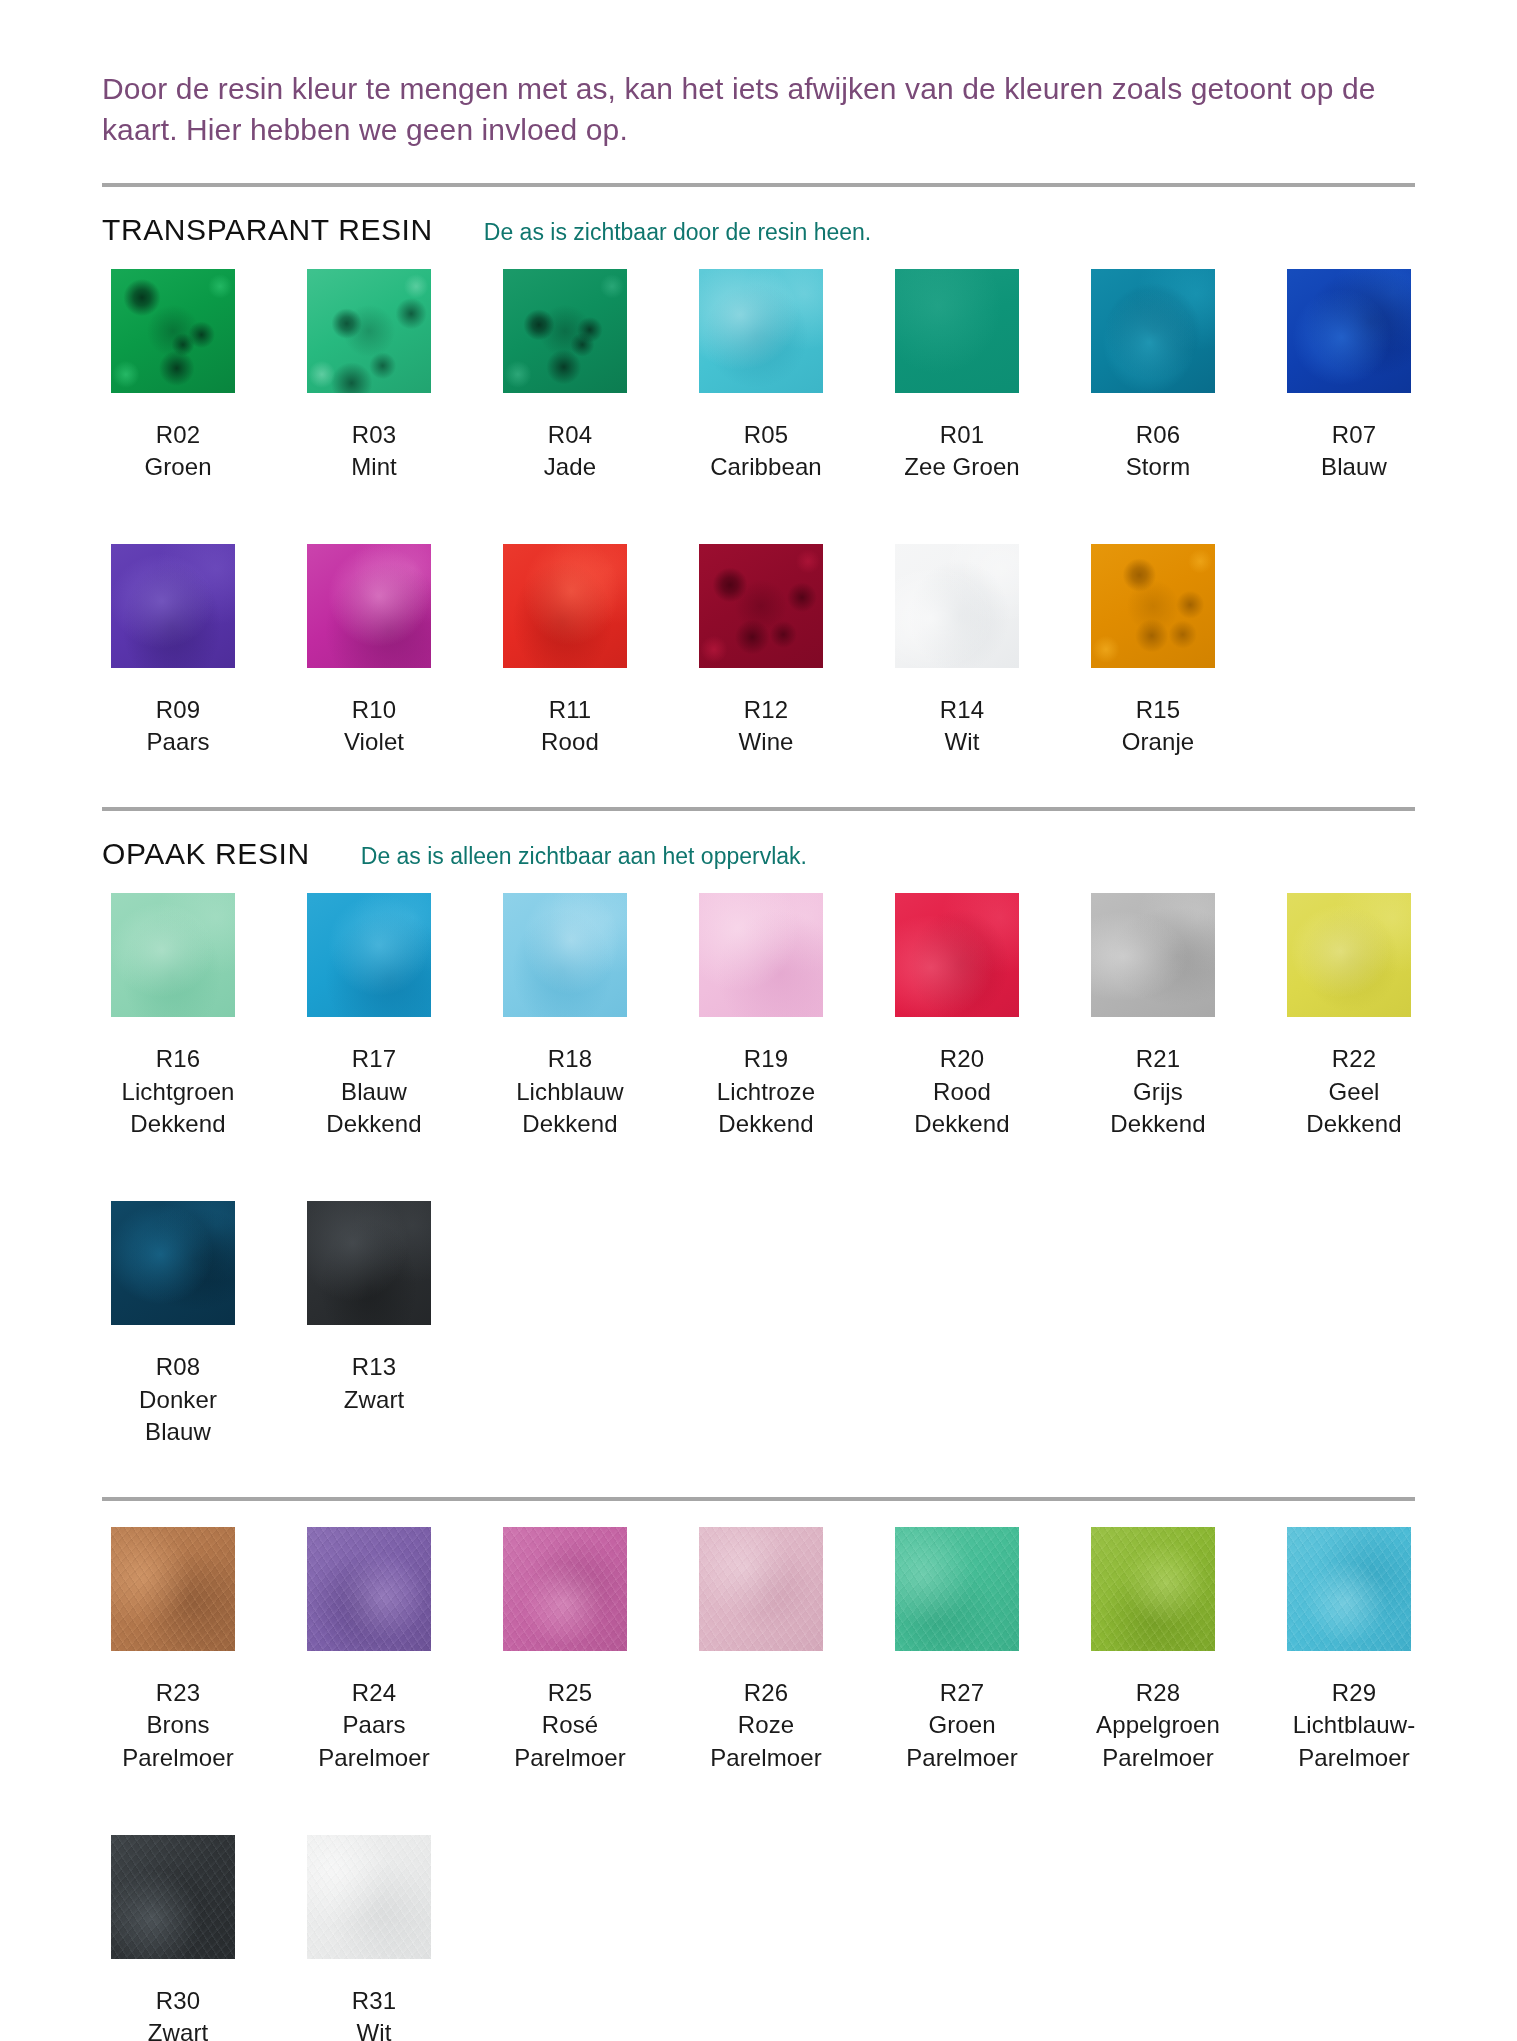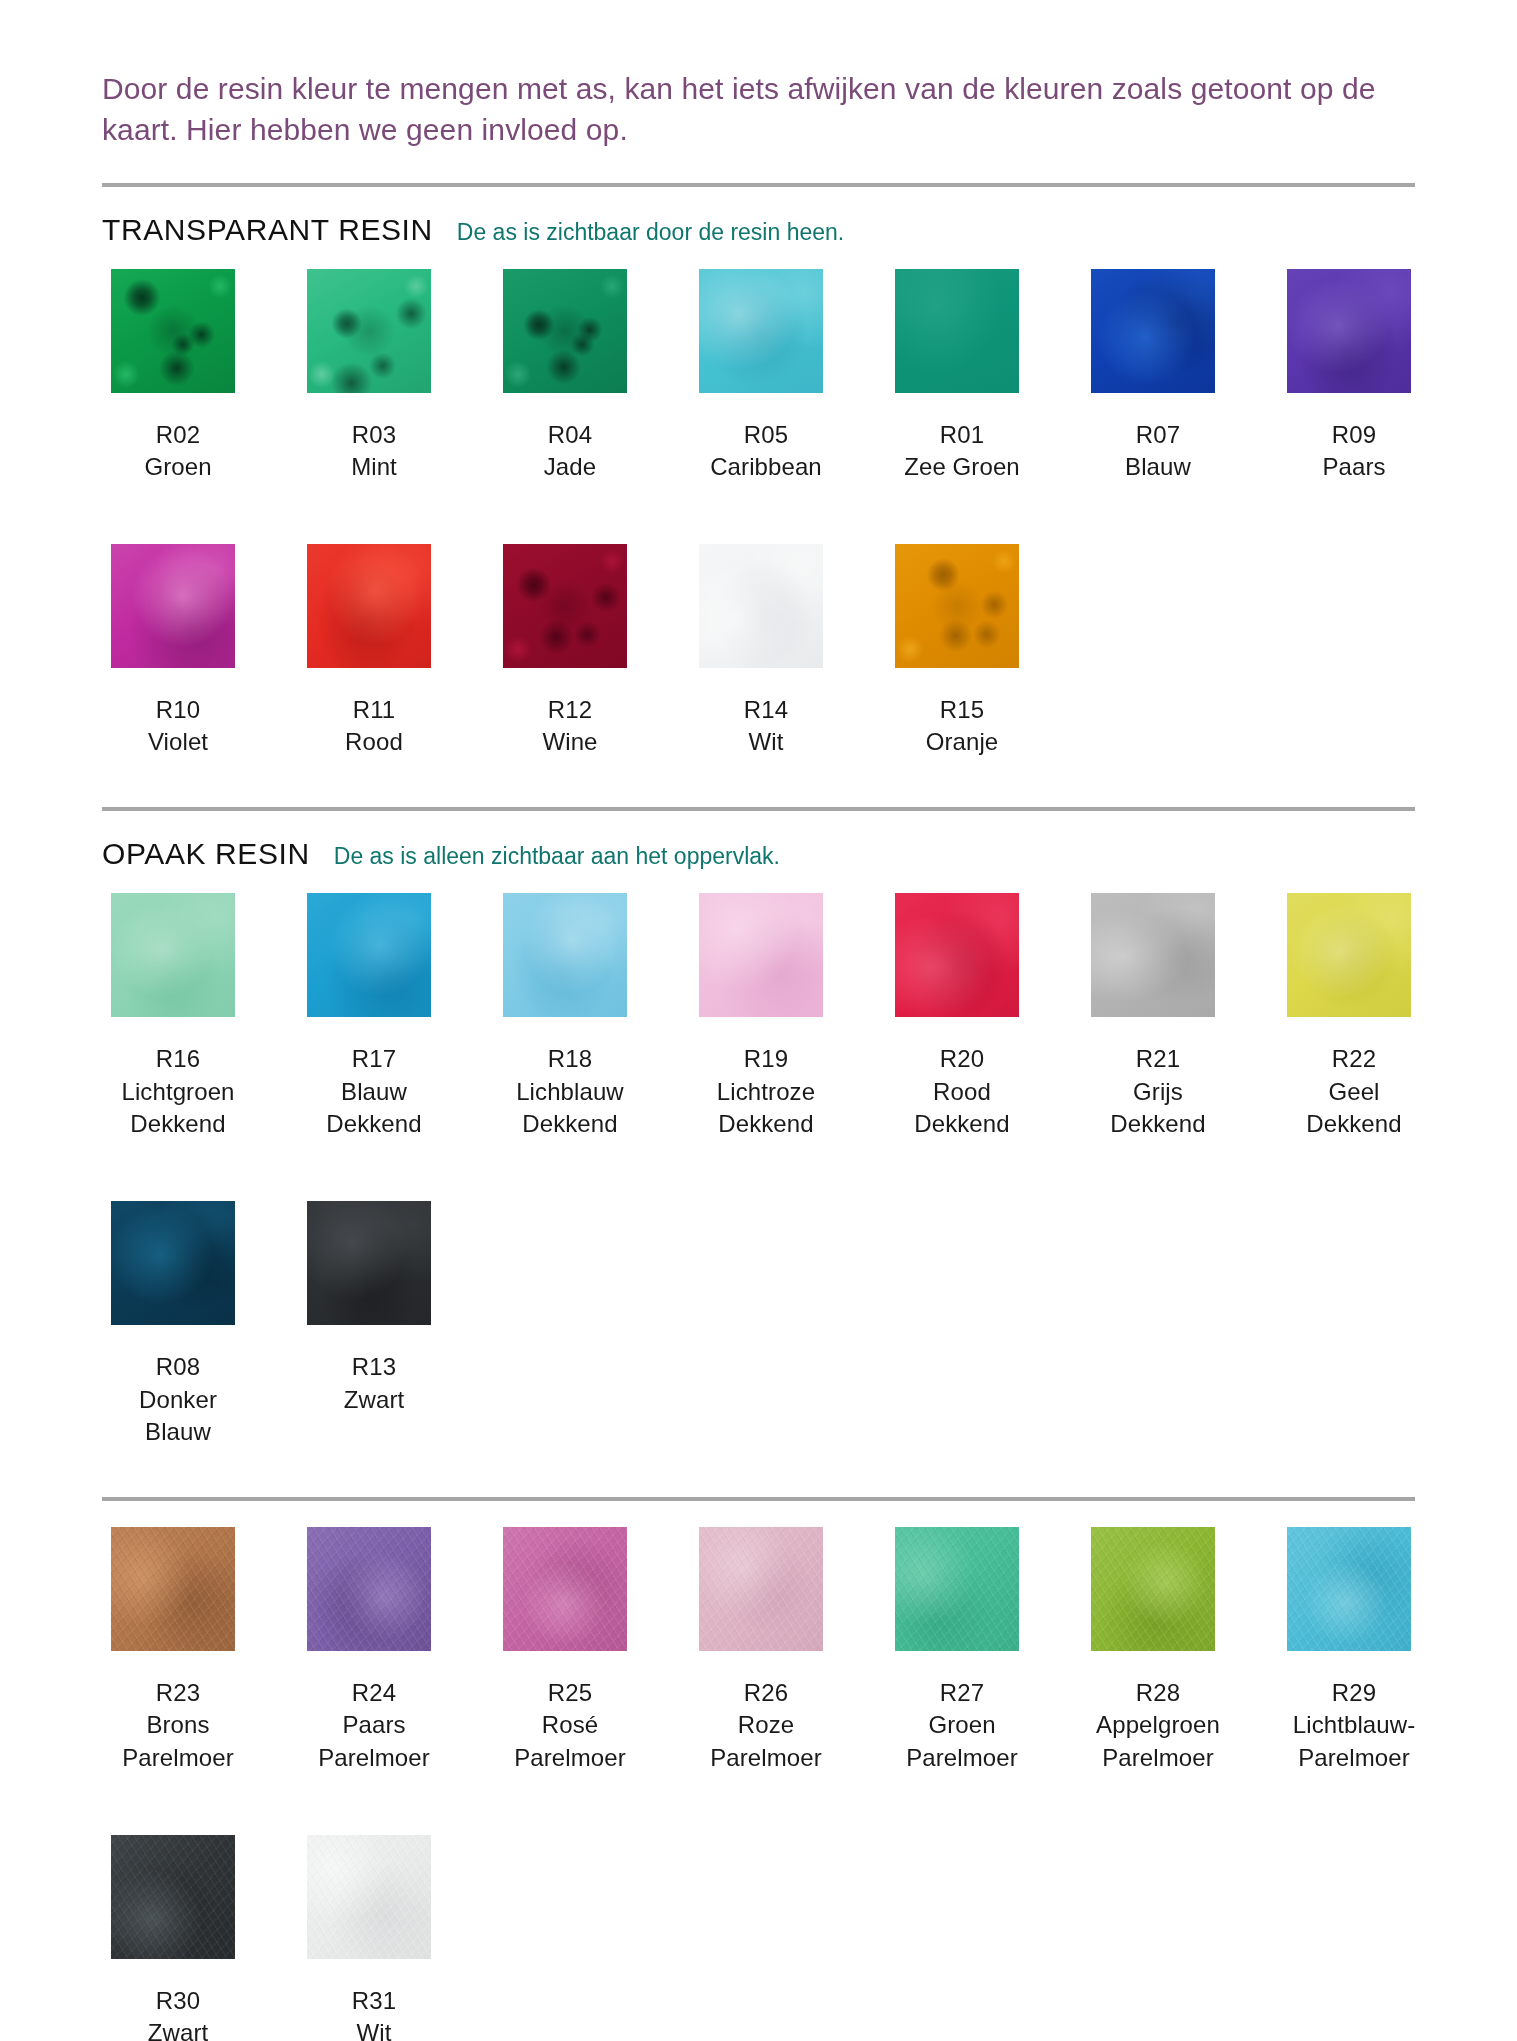--- a/index.html
+++ b/index.html
@@ -32,21 +32,21 @@
   }
   .divider{
     height:4px;
     background:#a6a6a6;
     margin-top:32px;
     margin-bottom:26px;
   }
   .sec-head{
     display:flex;
     align-items:baseline;
-    gap:24px;
+    gap:51px;
     margin-bottom:22px;
   }
   .sec-title{
     font-size:30px;
     letter-spacing:.6px;
     color:#111;
     font-weight:400;
     white-space:nowrap;
   }
   .sec-sub{
@@ -149,20 +149,29 @@
           <div class="swatch">
             <div class="tex" style="background: radial-gradient(at 35% 30%, rgba(63, 183, 156, 0.333) 0%, transparent 55%), linear-gradient(160deg, rgba(63, 183, 156, 0.2) 0%, rgb(14, 148, 120) 45%, rgba(7, 106, 85, 0.133) 100%), rgb(14, 148, 120);"></div>
           </div>
           <div class="cap">
             <span class="code">R01</span>
             <span class="nm">Zee Groen</span>
           </div>
         </div>
         <div class="cell">
           <div class="swatch">
+            <div class="tex" style="background: radial-gradient(at 47% 59%, rgba(47, 182, 210, 0.6) 0%, transparent 50%), radial-gradient(rgba(3, 64, 92, 0.533) 0%, transparent 55%), radial-gradient(at 85% 20%, rgba(47, 182, 210, 0.333) 0%, transparent 40%), linear-gradient(145deg, rgba(47, 182, 210, 0.227) 0%, rgb(11, 127, 158) 48%, rgba(3, 64, 92, 0.29) 100%), rgb(11, 127, 158);"></div>
+          </div>
+          <div class="cap">
+            <span class="code">R06</span>
+            <span class="nm">Storm</span>
+          </div>
+        </div>
+        <div class="cell">
+          <div class="swatch">
             <div class="tex" style="background: radial-gradient(at 44% 55%, rgba(47, 122, 230, 0.6) 0%, transparent 50%), radial-gradient(at 67% 43%, rgba(7, 31, 99, 0.533) 0%, transparent 55%), radial-gradient(at 85% 20%, rgba(47, 122, 230, 0.333) 0%, transparent 40%), linear-gradient(145deg, rgba(47, 122, 230, 0.227) 0%, rgb(15, 63, 176) 48%, rgba(7, 31, 99, 0.29) 100%), rgb(15, 63, 176);"></div>
           </div>
           <div class="cap">
             <span class="code">R07</span>
             <span class="nm">Blauw</span>
           </div>
         </div>
         <div class="cell">
           <div class="swatch">
             <div class="tex" style="background: radial-gradient(at 41% 46%, rgba(138, 110, 212, 0.6) 0%, transparent 50%), radial-gradient(at 49% 66%, rgba(49, 26, 107, 0.533) 0%, transparent 55%), radial-gradient(at 85% 20%, rgba(138, 110, 212, 0.333) 0%, transparent 40%), linear-gradient(145deg, rgba(138, 110, 212, 0.227) 0%, rgb(90, 53, 173) 48%, rgba(49, 26, 107, 0.29) 100%), rgb(90, 53, 173);"></div>

